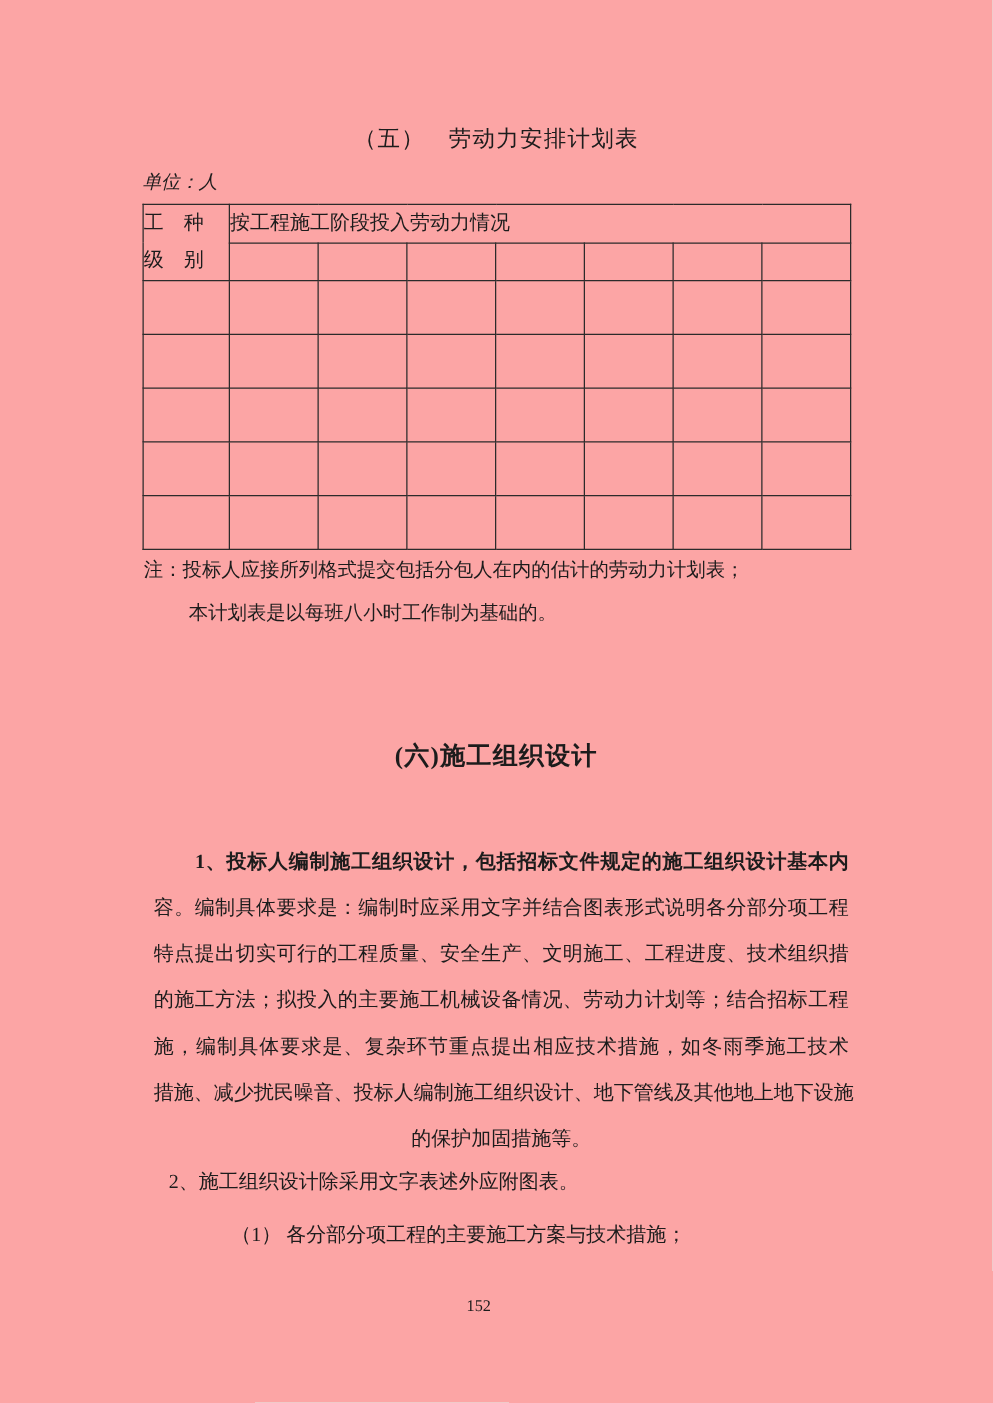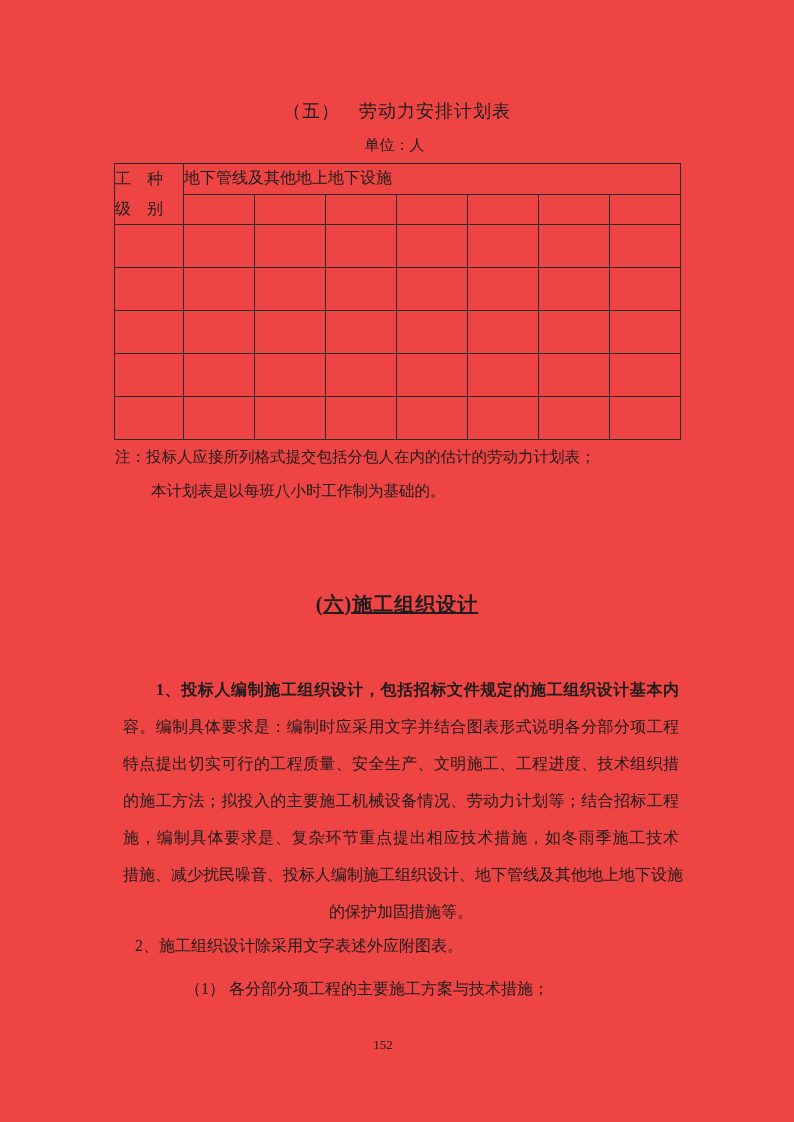--- a/index.html
+++ b/index.html
@@ -1,31 +1,31 @@
 <!DOCTYPE html>
 <html><head>
 <meta charset="utf-8">
 <style>
   html,body { margin:0; padding:0; background:#e8e8e8; }
   .page {
     position:relative;
     width:794px; height:1122px;
     margin:0 auto;
-    background:#ef4444;
+    background:#fca5a5;
     font-family:"Liberation Serif","DejaVu Serif",serif;
     color:#1c1c1c;
     overflow:hidden;
   }
   .sec5-title {
     position:absolute; top:99px; left:0; width:794px;
     text-align:center; font-size:18px; letter-spacing:1px;
   }
   .unit-label {
     position:absolute; top:136px; left:114px; width:561px;
-    text-align:center; font-size:15px;
+    text-align:left; font-size:15px;font-style:italic;
   }
   table.labor-table {
     position:absolute; top:163px; left:114px;
     width:567px; border-collapse:collapse; table-layout:fixed;
   }
   table.labor-table td {
     border:1px solid #2b2b2b; padding:0;
     font-size:16px; text-align:left; vertical-align:middle;
   }
   td.corner { width:69px; }
@@ -35,21 +35,21 @@
   .note1 {
     position:absolute; top:447px; left:115px;
     font-size:15.5px; line-height:20px;
   }
   .note2 {
     position:absolute; top:481px; left:151px;
     font-size:15.5px; line-height:20px;
   }
   .sec6-title {
     position:absolute; top:591px; left:0; width:794px;
-    text-align:center; font-size:20px; font-weight:bold; letter-spacing:1px;text-decoration:underline;
+    text-align:center; font-size:20px; font-weight:bold; letter-spacing:1px;
   }
   .para {
     position:absolute; top:671px; left:123px; width:556px;
   }
   .pline {
     box-sizing:border-box; width:100%;
     height:37px; line-height:37px;
     font-size:16px;
     text-align:justify; text-align-last:justify;
     white-space:nowrap; overflow:visible;
@@ -88,21 +88,21 @@
         <col>
         <col>
         <col>
     </colgroup>
     <tbody>
         <tr class="hdr">
       <td class="corner" rowspan="2">
         <div class="cline">工　种</div>
         <div class="cline">级　别</div>
       </td>
-      <td colspan="7">地下管线及其他地上地下设施</td>
+      <td colspan="7">按工程施工阶段投入劳动力情况</td>
     </tr>
     <tr class="hdr">
       <td></td>
       <td></td>
       <td></td>
       <td></td>
       <td></td>
       <td></td>
       <td></td>
     </tr>

